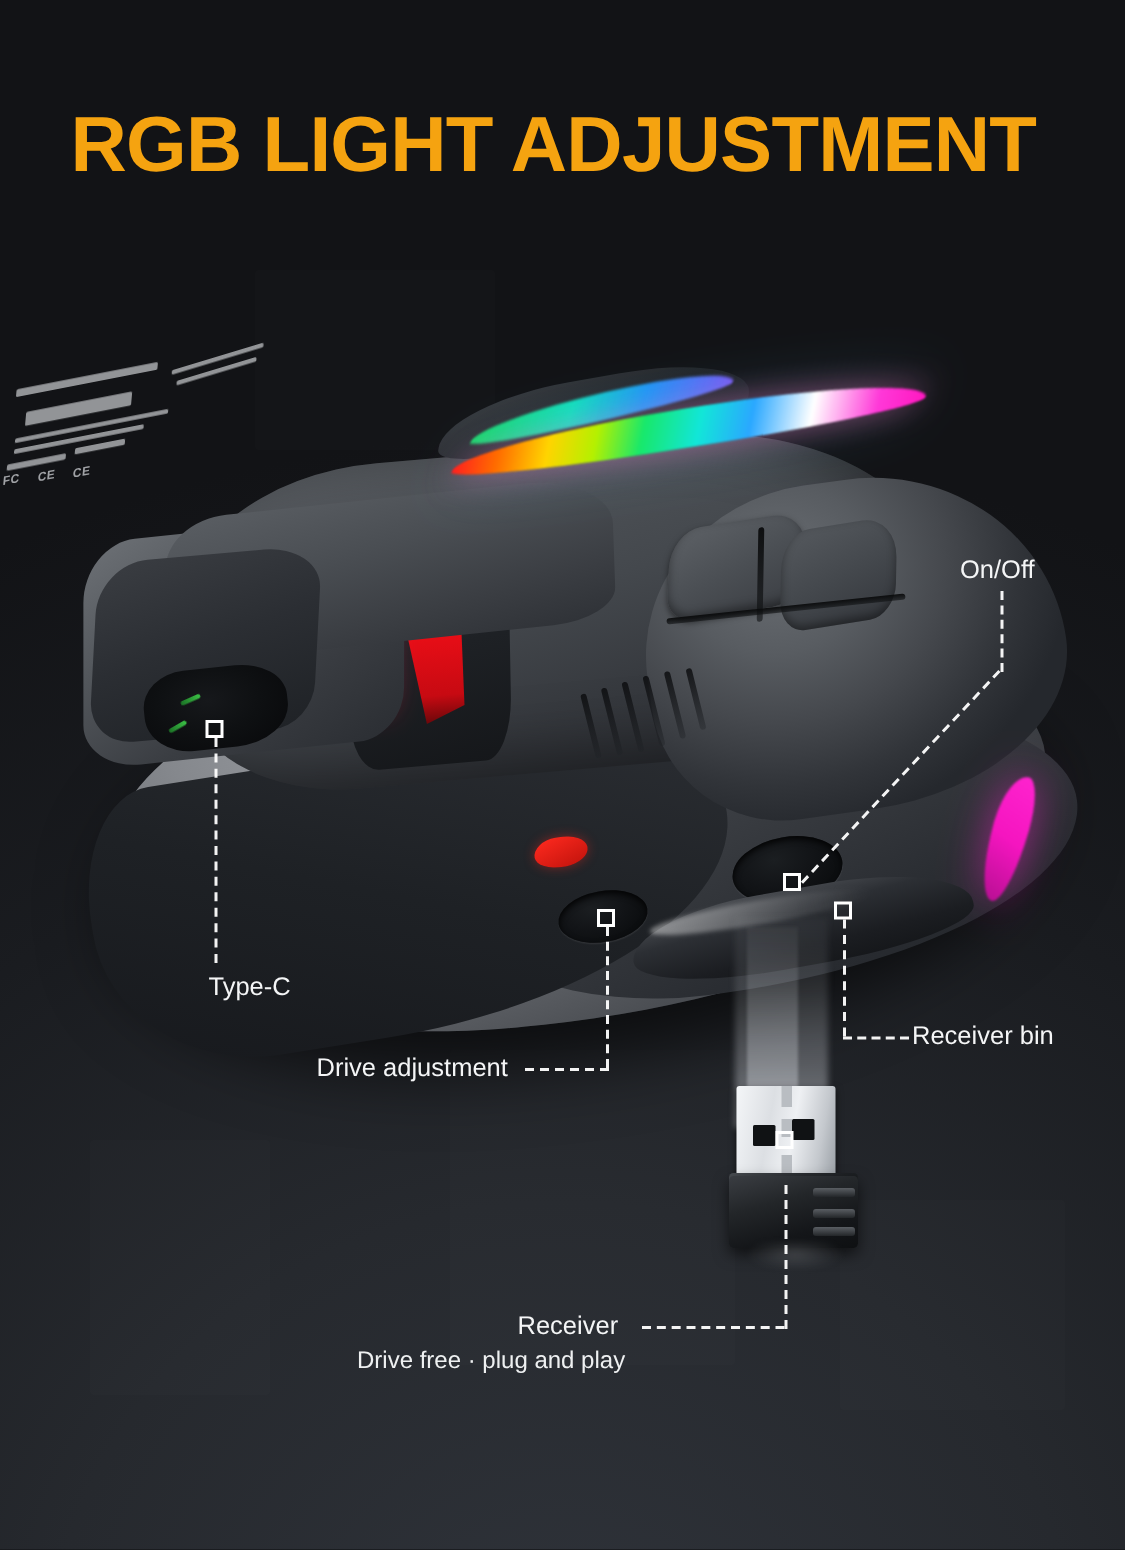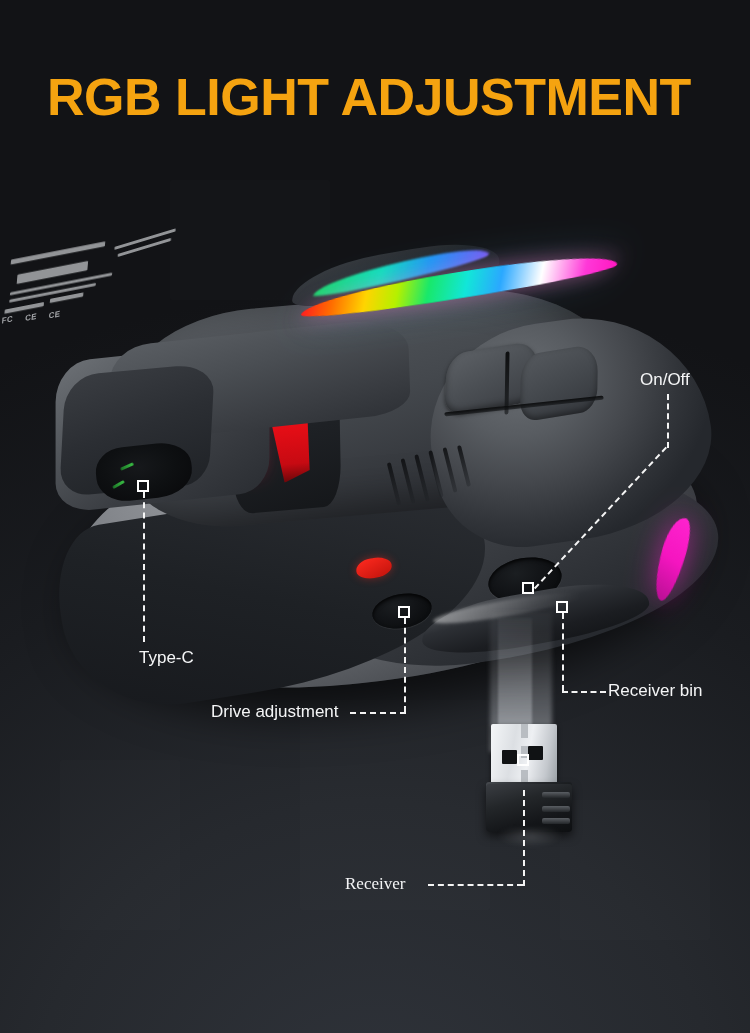--- a/index.html
+++ b/index.html
@@ -414,19 +414,20 @@
 
   <div class="marker" style="left:137px;top:480px;"></div>
   <div class="dash-v" style="left:143px;top:492px;height:150px;"></div>
   <div class="callout" style="left:110px;top:648px;margin-left:29px;">Type-C</div>
 
   <div class="marker" style="left:398px;top:606px;"></div>
   <div class="dash-v" style="left:404px;top:618px;height:94px;"></div>
   <div class="dash-h" style="left:350px;top:712px;width:56px;"></div>
   <div class="callout" style="left:211px;top:702px;">Drive adjustment</div>
 
-  <div class="callout" style="left:345px;top:874px;font-family:Liberation Serif, serif;">Receiver</div>
+  <div class="callout" style="left:345px;top:874px;">Receiver</div>
   <div class="dash-h" style="left:428px;top:884px;width:95px;"></div>
   <div class="dash-v" style="left:523px;top:790px;height:96px;"></div>
   <div class="marker" style="left:517px;top:754px;"></div>
 
+  <div id="receiver-sub" style="left:238px;top:899px;">Drive free · plug and play</div>
 
 </div>
 
 </body></html>

